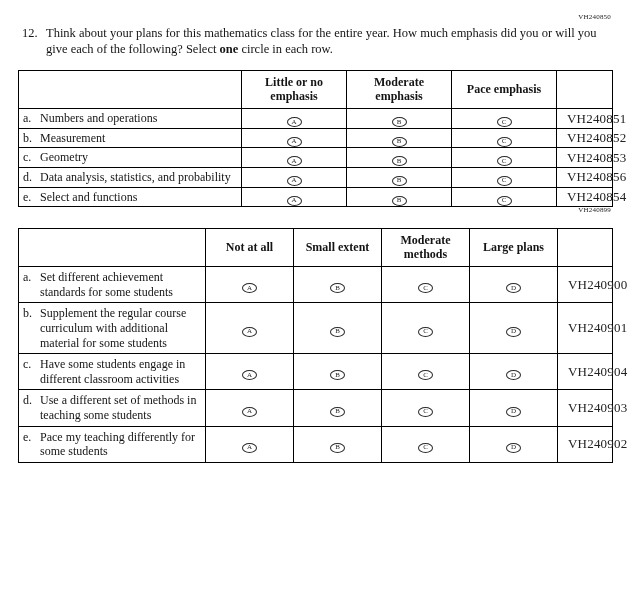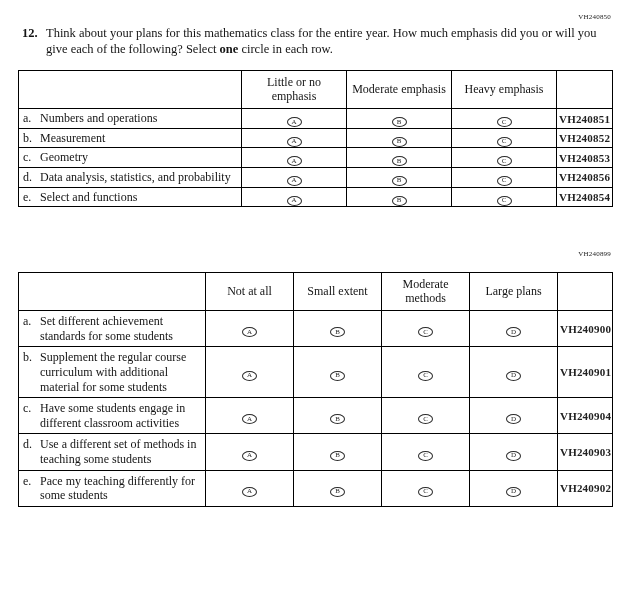--- a/index.html
+++ b/index.html
@@ -13,70 +13,69 @@
   .page { position: relative; width: 631px; height: 612px; padding-top: 14px; overflow: hidden; }
 
   .code-line {
     text-align: right;
     padding-right: 20px;
     font-size: 7px;
     letter-spacing: 0.2px;
     color: #222;
     line-height: 1.1;
   }
-  .q13-block { margin-top: 44px; }
+  .q13-block { }
 
   .q-text {
     display: flex;
     margin: 3px 24px 0 22px;
     font-size: 12.5px;
     line-height: 1.3;
   }
-  .q-num { font-weight: bold; flex: 0 0 24px; }
+  .q-num { font-weight: normal; flex: 0 0 24px; }
   .q-body { max-width: 552px; font-family: Liberation Serif, serif; }
   .q-body b { font-weight: bold; }
 
   table.q-table {
     border-collapse: collapse;
     table-layout: fixed;
     margin: 13px 0 0 18px;
     width: 594px;
     border: 1.5px solid #000;
   }
   .q-table th, .q-table td { border: 1px solid #000; }
 
   th.opt-header {
     font-size: 12px;
-    font-weight: normal;
+    font-weight: bold;
     text-align: center;
     vertical-align: middle;
     padding: 3px 4px;
     line-height: 1.15;
     height: 38px;
   }
   th.corner { height: 38px; }
 
   td.label-cell {
     font-size: 12px;
     padding: 2px 4px;
     vertical-align: top;
     line-height: 1.22;
   }
   .row-label { display: flex; }
   .row-letter { flex: 0 0 17px; }
   .row-text { flex: 1; }
 
   td.bubble-cell { text-align: center; vertical-align: middle; }
   td.code-cell {
-    font-size: 11px;
+    font-size: 13px;
     vertical-align: middle;
-    padding-left: 2px;
+    padding-left: 10px;
     letter-spacing: 0.2px;
     color: #222;
-    font-weight: bold;
   }
 
   .t1 td { height: 18px; }
   .t2 td.label-cell { padding-top: 3px; padding-bottom: 3px; }
 
   .bubble {
     display: inline-flex;
     align-items: center;
     justify-content: center;
     width: 15px;
@@ -116,21 +115,21 @@
           <col class="t1-opt">
           <col class="t1-opt">
           <col class="t1-opt">
           <col class="t1-code">
       </colgroup>
       <tbody>
           <tr>
         <th class="corner"></th>
         <th class="opt-header">Little or no emphasis</th>
         <th class="opt-header">Moderate emphasis</th>
-        <th class="opt-header">Heavy emphasis</th>
+        <th class="opt-header">Pace emphasis</th>
         <th class="corner"></th>
       </tr>
       <tr>
         <td class="label-cell">
               <div class="row-label">
                 <span class="row-letter">a.</span>
                 <span class="row-text">Numbers and operations</span>
               </div>
             </td>
         <td class="bubble-cell"><span class="bubble">A</span></td>

